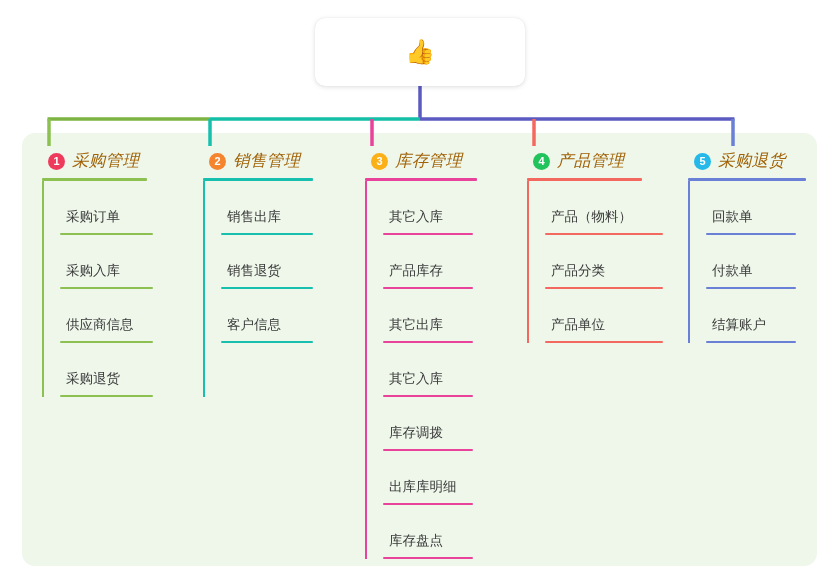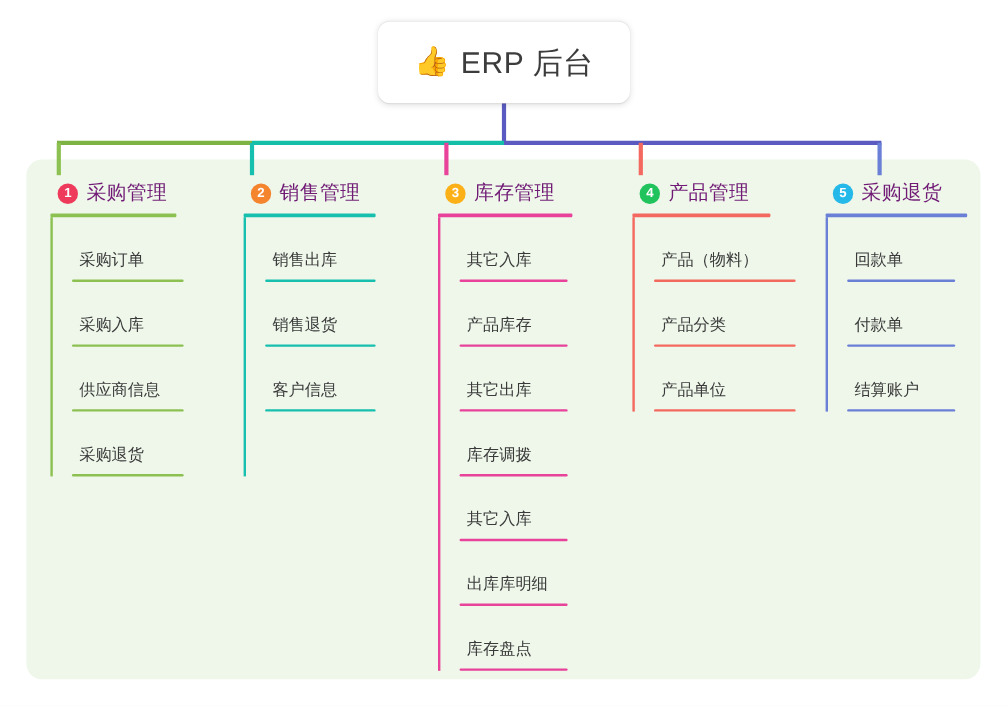--- a/index.html
+++ b/index.html
@@ -98,22 +98,23 @@
     border-radius: 50%;
     color: #ffffff;
     font-size: 11px;
     line-height: 17px;
     text-align: center;
     font-weight: 700;
     flex: none;
   }
   .branch-title {
     font-size: 16.5px;
-    color: #701a75;
+    color: #a16207;
     letter-spacing: 0.3px;
+    font-style: italic;
   }
   .branch-rule {
     height: 3px;
     border-radius: 1px;
     margin-top: 4px;
   }
 
   .branch-items {
     position: relative;
     margin-top: 0px;
@@ -162,21 +163,20 @@
       <line x1="49" y1="119" x2="49" y2="146" stroke="#8cc152" stroke-width="3.5" stroke-linecap="butt"></line>
       <line x1="210" y1="119" x2="210" y2="146" stroke="#17bfae" stroke-width="3.5" stroke-linecap="butt"></line>
       <line x1="372" y1="119" x2="372" y2="146" stroke="#e8429a" stroke-width="3.5" stroke-linecap="butt"></line>
       <line x1="534" y1="119" x2="534" y2="146" stroke="#f4695f" stroke-width="3.5" stroke-linecap="butt"></line>
       <line x1="733" y1="119" x2="733" y2="146" stroke="#6a7fd6" stroke-width="3.5" stroke-linecap="butt"></line>
     </svg>
 
   <div id="root-node">
     <div class="root-inner">
       <span class="root-emoji">👍</span>
-      <span class="root-title">ERP 后台</span>
     </div>
   </div>
 
   <div id="branches">
       <div class="branch" style="left: 42px; top: 148px;">
         <div class="branch-head">
           <span class="branch-badge" style="background: rgb(239, 59, 91);">1</span>
           <span class="branch-title">采购管理</span>
         </div>
         <div class="branch-rule" style="background: rgb(140, 193, 82); width: 105px;"></div>
@@ -236,25 +236,25 @@
           </div>
           <div class="leaf">
             <span class="leaf-text">产品库存</span>
             <div class="leaf-rule" style="background: rgb(232, 66, 154); width: 90px;"></div>
           </div>
           <div class="leaf">
             <span class="leaf-text">其它出库</span>
             <div class="leaf-rule" style="background: rgb(232, 66, 154); width: 90px;"></div>
           </div>
           <div class="leaf">
+            <span class="leaf-text">其它入库</span>
+            <div class="leaf-rule" style="background: rgb(232, 66, 154); width: 90px;"></div>
+          </div>
+          <div class="leaf">
             <span class="leaf-text">库存调拨</span>
-            <div class="leaf-rule" style="background: rgb(232, 66, 154); width: 90px;"></div>
-          </div>
-          <div class="leaf">
-            <span class="leaf-text">其它入库</span>
             <div class="leaf-rule" style="background: rgb(232, 66, 154); width: 90px;"></div>
           </div>
           <div class="leaf">
             <span class="leaf-text">出库库明细</span>
             <div class="leaf-rule" style="background: rgb(232, 66, 154); width: 90px;"></div>
           </div>
           <div class="leaf">
             <span class="leaf-text">库存盘点</span>
             <div class="leaf-rule" style="background: rgb(232, 66, 154); width: 90px;"></div>
           </div>

